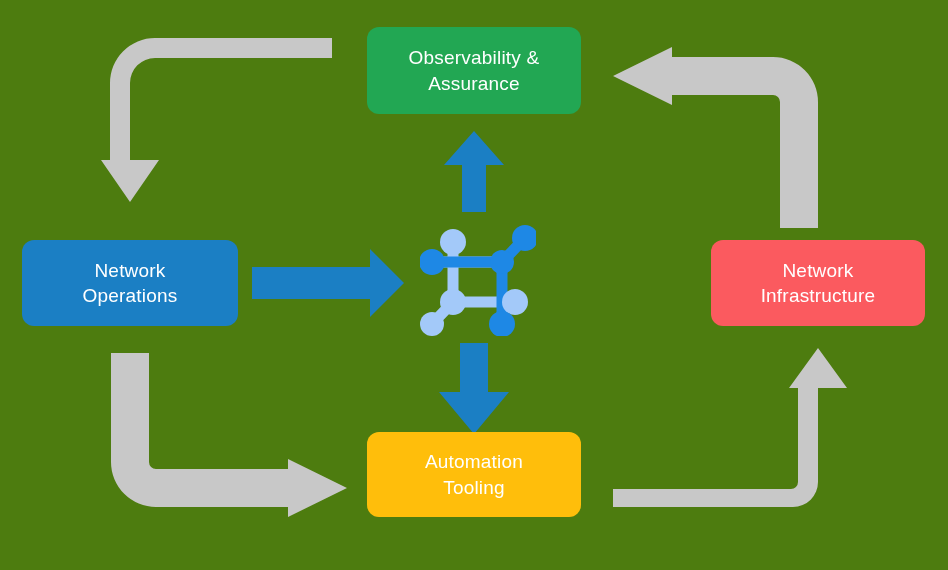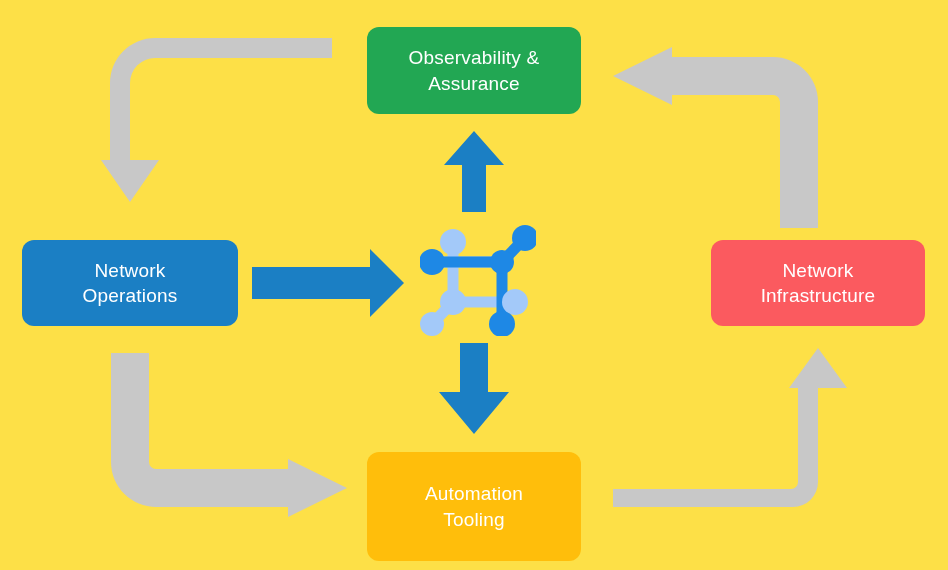--- a/index.html
+++ b/index.html
@@ -10,21 +10,21 @@
   body {
     width: 948px;
     height: 570px;
     overflow: hidden;
     font-family: "Liberation Sans", sans-serif;
   }
   #canvas {
     position: relative;
     width: 948px;
     height: 570px;
-    background: #fde047;
+    background: #4d7c0f;
   }
   #arrow-layer {
     position: absolute;
     left: 0;
     top: 0;
     width: 948px;
     height: 570px;
   }
   .node-box {
     position: absolute;
@@ -61,23 +61,23 @@
   }
   #box-network-infrastructure {
     left: 711px;
     top: 240px;
     width: 214px;
     height: 86px;
     background: #FB5A5F;
   }
   #box-automation-tooling {
     left: 367px;
-    top: 452px;
+    top: 432px;
     width: 214px;
-    height: 109px;
+    height: 85px;
     background: #FFBE0B;
   }
   #center-icon {
     position: absolute;
     left: 420px;
     top: 220px;
     width: 116px;
     height: 116px;
   }
 </style>

